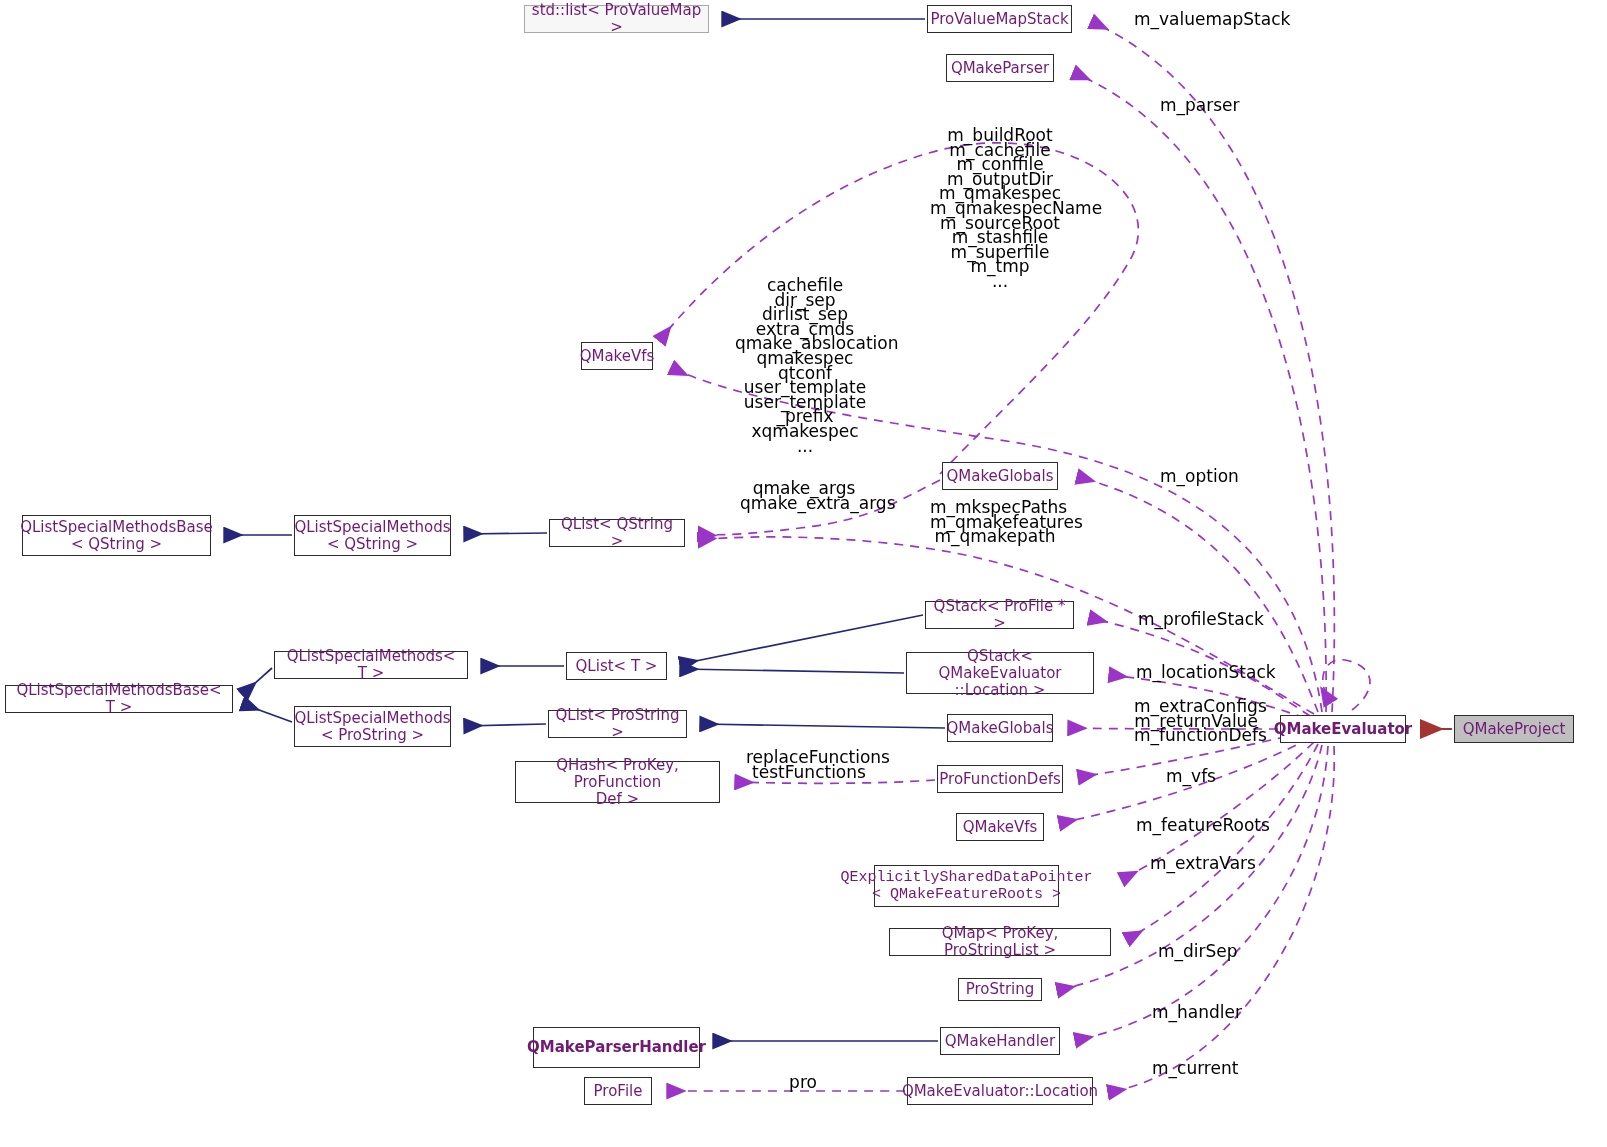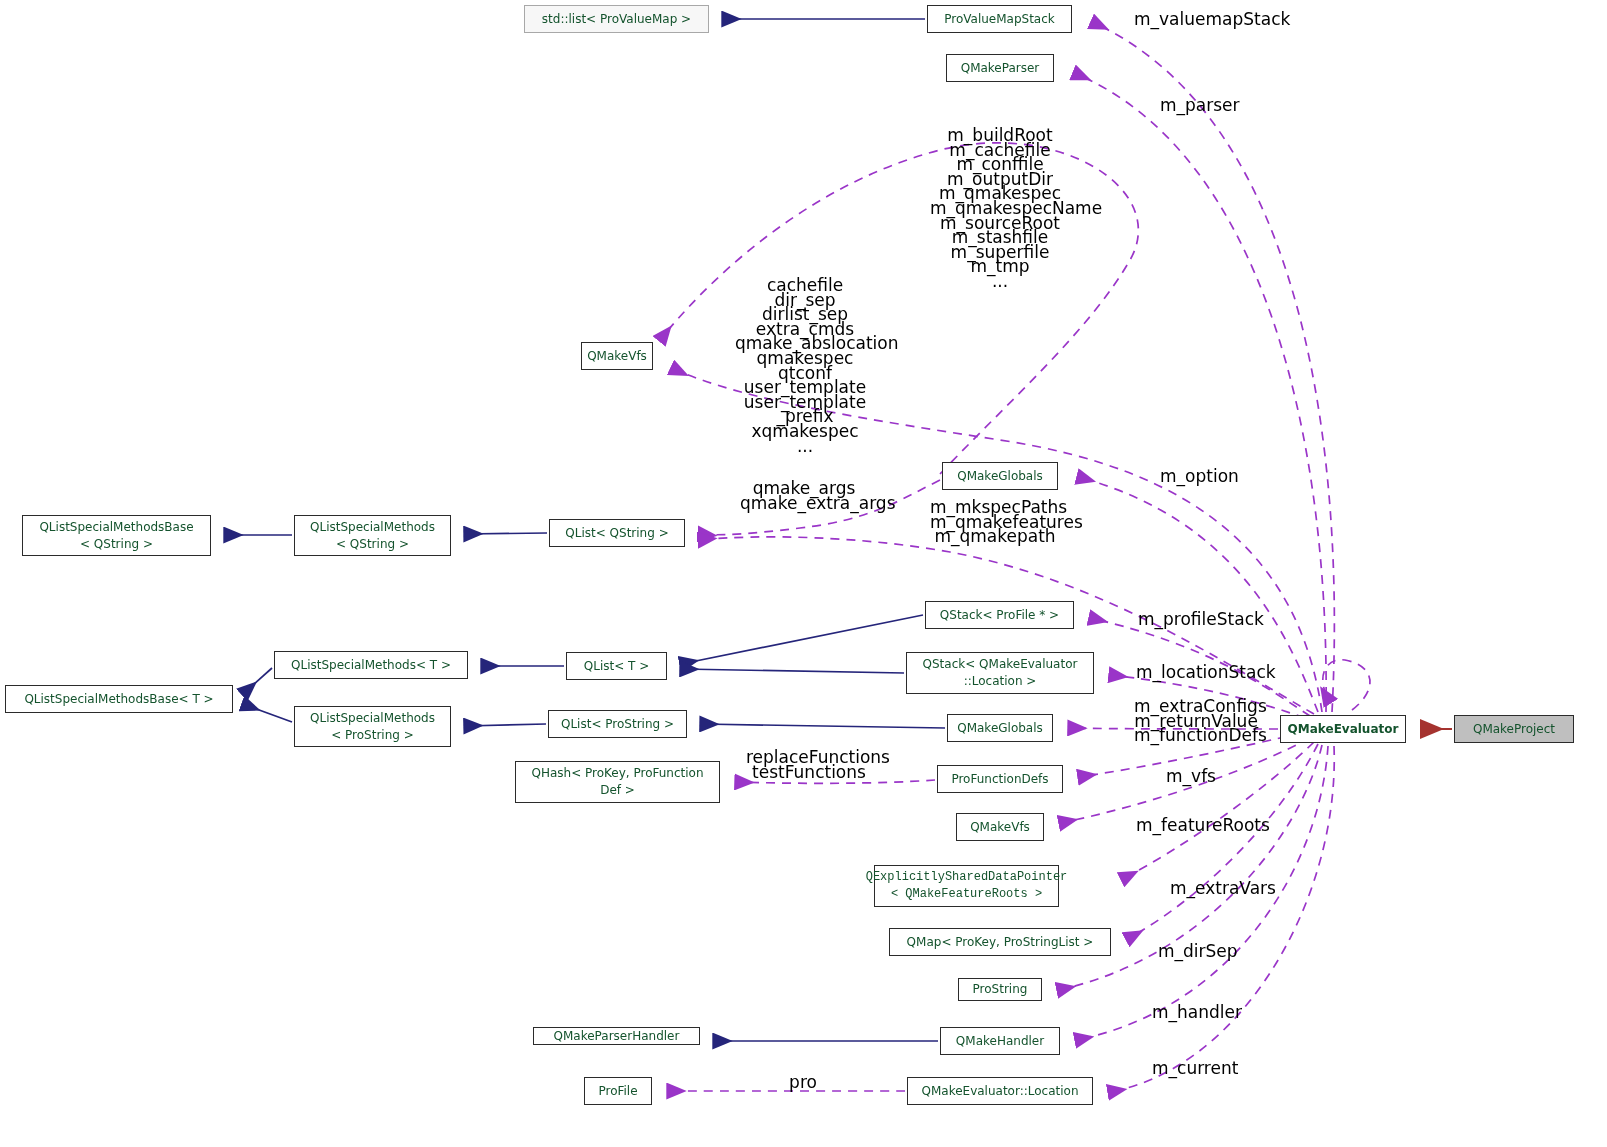--- a/index.html
+++ b/index.html
@@ -19,22 +19,22 @@
     position: absolute;
     left: 0; top: 0;
     width: 1607px;
     height: 1147px;
   }
   .node {
     position: absolute;
     box-sizing: border-box;
     border: 1px solid #2b2b2b;
     background: #ffffff;
-    color: #14532d;
-    font-size: 12px;
+    color: #701a75;
+    font-size: 15px;
     line-height: 17px;
     display: flex;
     align-items: center;
     justify-content: center;
     text-align: center;
     padding: 3px 6px;
     white-space: pre-line;
     z-index: 5;
   }
   .node.focus {
@@ -143,21 +143,21 @@
       <div class="node" style="left: 1280px; top: 715px; width: 126px; height: 28px; font-weight: bold;">QMakeEvaluator</div>
       <div class="node focus" style="left: 1454px; top: 715px; width: 120px; height: 28px;">QMakeProject</div>
       <div class="node" style="left: 515px; top: 761px; width: 205px; height: 42px;">QHash&lt; ProKey, ProFunction
 Def &gt;</div>
       <div class="node" style="left: 937px; top: 765px; width: 126px; height: 28px;">ProFunctionDefs</div>
       <div class="node" style="left: 956px; top: 813px; width: 88px; height: 28px;">QMakeVfs</div>
       <div class="node" style="left: 874px; top: 865px; width: 185px; height: 42px; font-family: Liberation Mono, monospace;">QExplicitlySharedDataPointer
 &lt; QMakeFeatureRoots &gt;</div>
       <div class="node" style="left: 889px; top: 928px; width: 222px; height: 28px;">QMap&lt; ProKey, ProStringList &gt;</div>
       <div class="node" style="left: 958px; top: 978px; width: 84px; height: 23px;">ProString</div>
-      <div class="node" style="left: 533px; top: 1027px; width: 167px; height: 18px;">QMakeParserHandler</div>
+      <div class="node" style="left: 533px; top: 1027px; width: 167px; height: 41px; font-weight: bold;">QMakeParserHandler</div>
       <div class="node" style="left: 940px; top: 1027px; width: 120px; height: 28px;">QMakeHandler</div>
       <div class="node" style="left: 584px; top: 1077px; width: 68px; height: 28px;">ProFile</div>
       <div class="node" style="left: 907px; top: 1077px; width: 186px; height: 28px;">QMakeEvaluator::Location</div>
     </div>
   <div id="labels">
       <div class="edge-label" style="left: 1134px; top: 12px; width: 125px;">m_valuemapStack</div>
       <div class="edge-label" style="left: 1160px; top: 98px; width: 75px;">m_parser</div>
       <div class="edge-label multi" style="left: 930px; top: 128px; width: 140px;">m_buildRoot
 m_cachefile
 m_conffile
@@ -190,20 +190,20 @@
       <div class="edge-label" style="left: 1138px; top: 612px; width: 110px;">m_profileStack</div>
       <div class="edge-label" style="left: 1136px; top: 665px; width: 122px;">m_locationStack</div>
       <div class="edge-label" style="left: 1310px; top: 678px; width: 68px; margin-top: 44px;">m_caller</div>
       <div class="edge-label multi" style="left: 1134px; top: 699px; width: 124px;">m_extraConfigs
 m_returnValue
 m_functionDefs</div>
       <div class="edge-label multi" style="left: 746px; top: 750px; width: 126px;">replaceFunctions
 testFunctions</div>
       <div class="edge-label" style="left: 1166px; top: 769px; width: 50px;">m_vfs</div>
       <div class="edge-label" style="left: 1136px; top: 818px; width: 118px;">m_featureRoots</div>
-      <div class="edge-label" style="left: 1150px; top: 881px; width: 94px; margin-left: 20px;">m_extraVars</div>
+      <div class="edge-label" style="left: 1150px; top: 856px; width: 94px;">m_extraVars</div>
       <div class="edge-label" style="left: 1158px; top: 944px; width: 73px;">m_dirSep</div>
       <div class="edge-label" style="left: 1152px; top: 1005px; width: 80px;">m_handler</div>
       <div class="edge-label" style="left: 1152px; top: 1061px; width: 80px;">m_current</div>
       <div class="edge-label" style="left: 788px; top: 1075px; width: 30px;">pro</div>
     </div>
 
 </div>
 
 </body></html>

